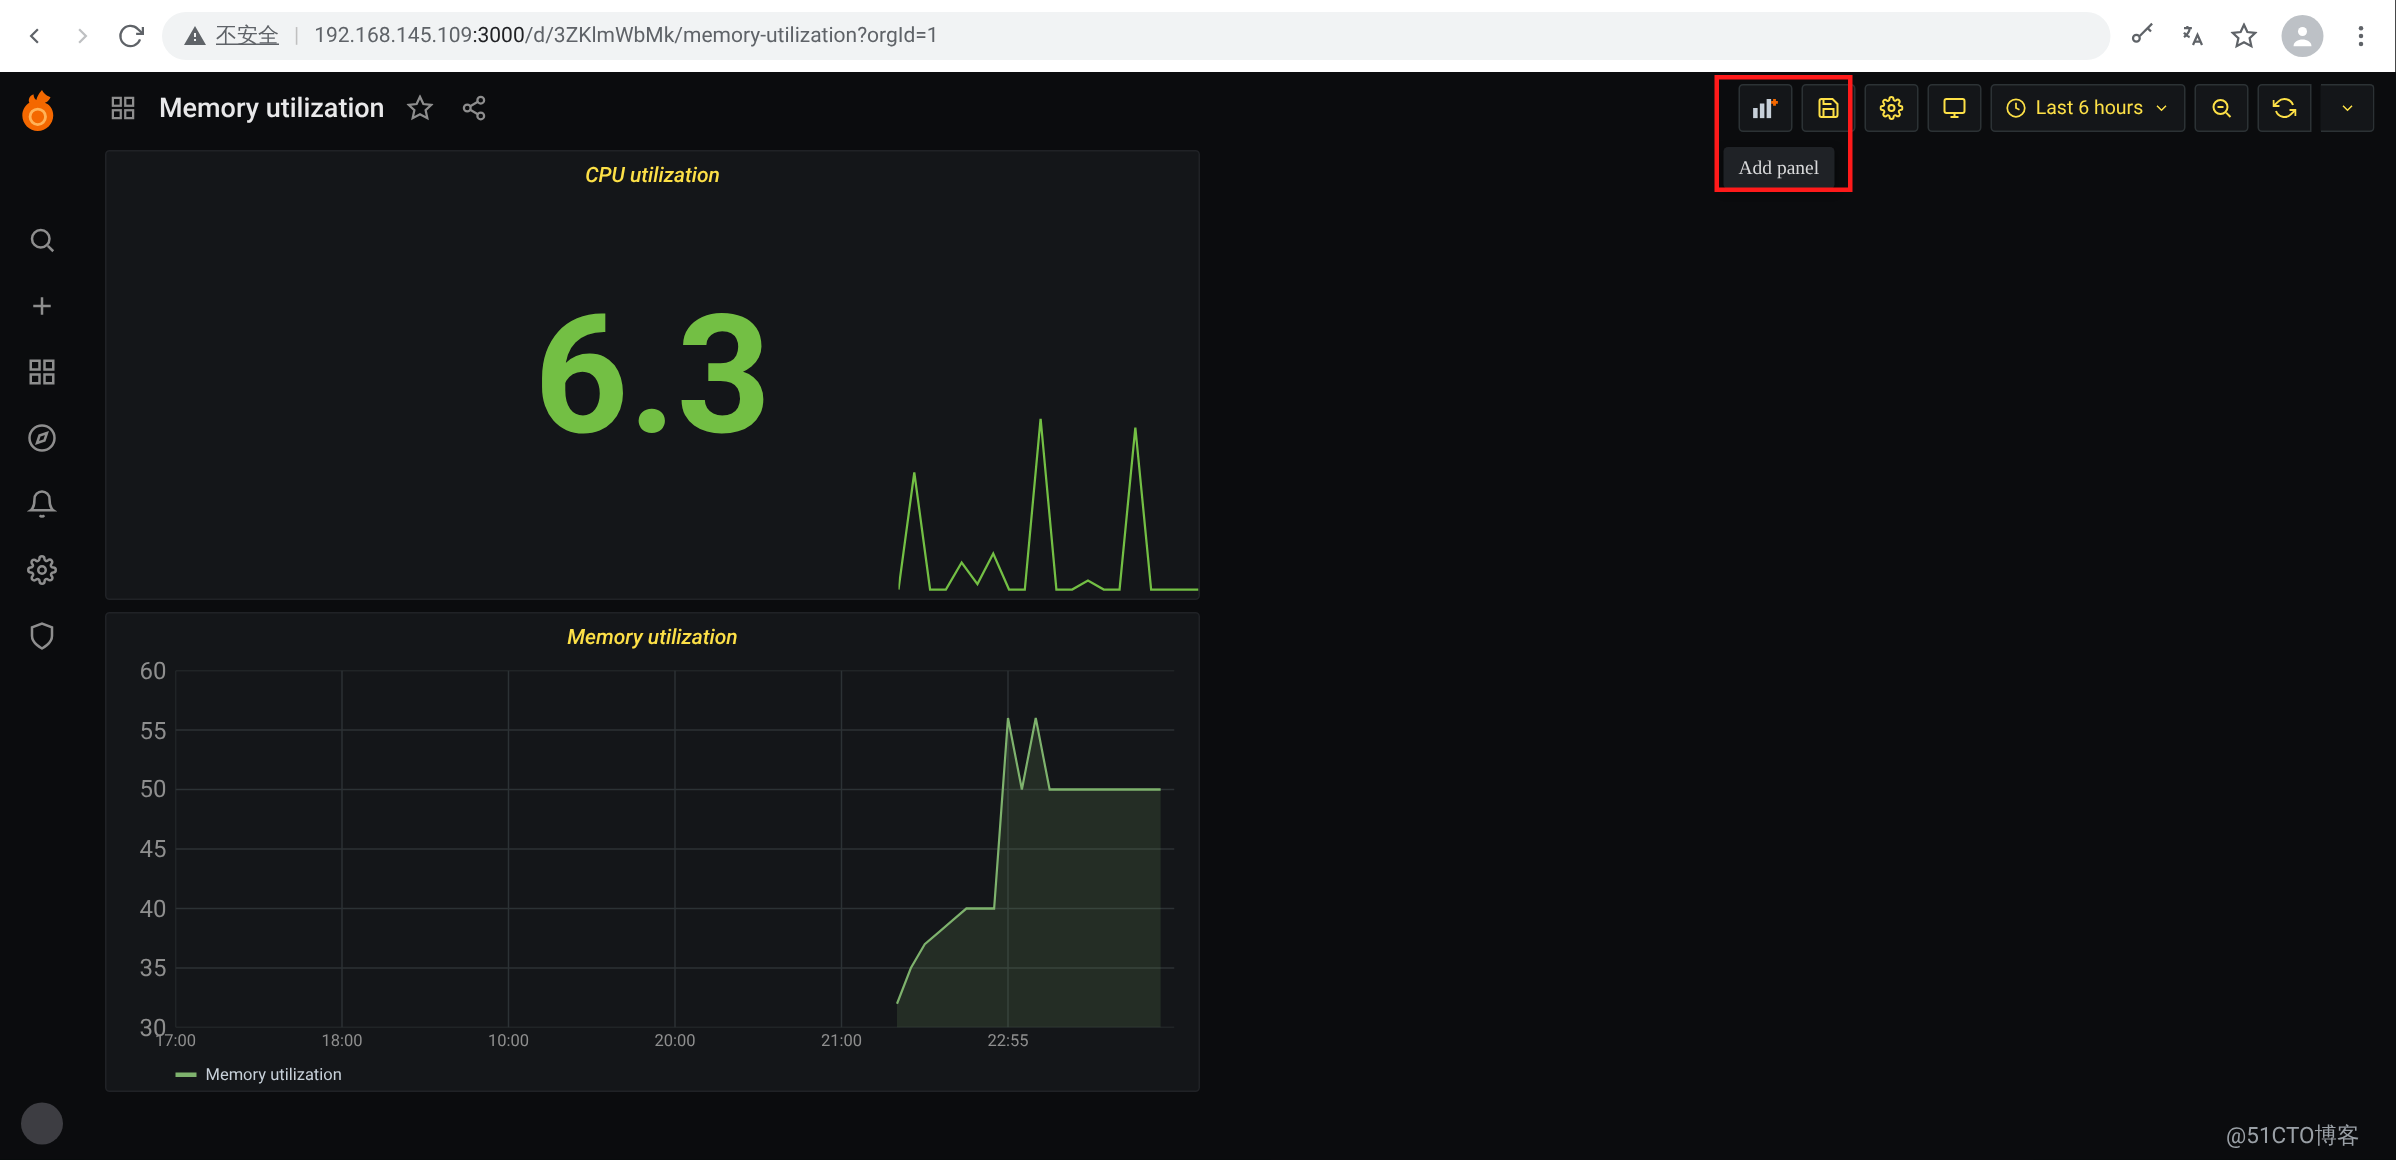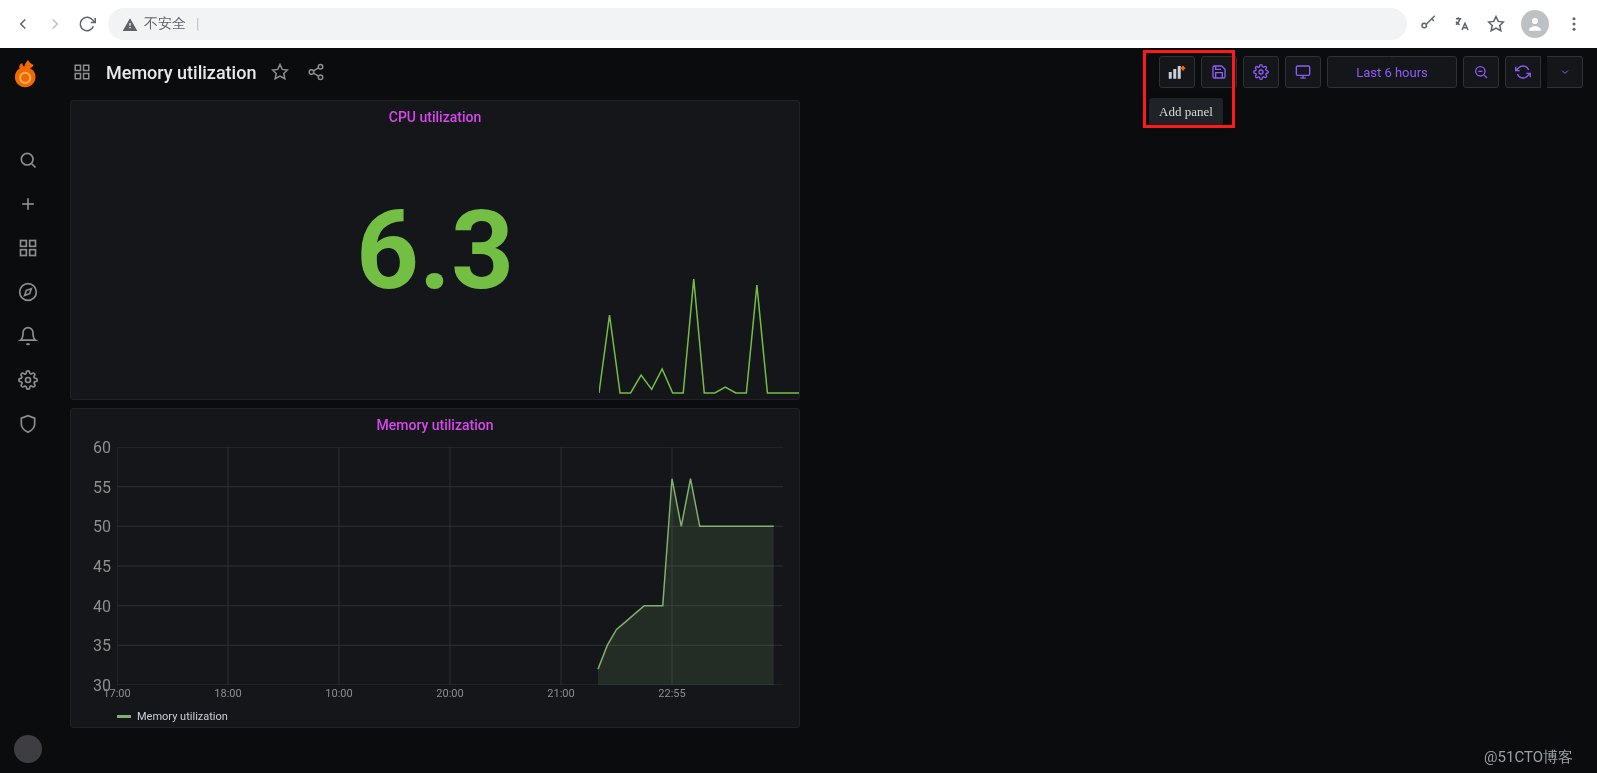--- a/index.html
+++ b/index.html
@@ -29,21 +29,21 @@
     height: 32px;
     background: #f1f3f4;
     border-radius: 16px;
     display: flex;
     align-items: center;
     padding: 0 14px;
     font-size: 14px;
     color: #5f6368;
     gap: 10px;
   }
-  .addr-bar .insecure { display:flex; align-items:flex-end; gap:6px; white-space:nowrap; }
+  .addr-bar .insecure { display:flex; align-items:center; gap:6px; white-space:nowrap;text-decoration:underline; }
   .addr-bar .sep { color:#c0c0c0; }
   .addr-bar .url-port { color:#202124; }
   .browser-right { display:flex; align-items:center; gap:16px; margin-right:6px; }
   .avatar {
     width:28px; height:28px; border-radius:50%;
     background:#bdc1c6; display:flex; align-items:center; justify-content:center;
   }
 
   
   .app { display:flex; height: calc(773px - 48px); background:#0b0c0e; position:relative; }
@@ -72,43 +72,43 @@
   .topbar {
     height:48px; display:flex; align-items:center; padding: 0 14px; gap:12px;
   }
   .topbar-left { display:flex; align-items:center; gap:12px; }
   .dash-title { color:#e9e9ea; font-size:18px; font-weight:500; }
   .topbar-icon { color:#8e8e8e; display:flex; align-items:center; justify-content:center; cursor:pointer; width:24px; height:24px; }
 
   .topbar-right { margin-left:auto; display:flex; align-items:center; gap:6px; position:relative; }
   .tb-btn {
     height:32px; min-width:36px; border:1px solid #2c3235; border-radius:3px;
-    display:flex; align-items:center; justify-content:center; color:#8b5cf6;
-    background:#141619; cursor:pointer; padding:0 8px; font-size:13px; gap:6px;flex-direction:column;
+    display:flex; align-items:center; justify-content:center; color:#fde047;
+    background:#141619; cursor:pointer; padding:0 8px; font-size:13px; gap:6px;
   }
   .tb-btn.group-left { border-top-right-radius:0; border-bottom-right-radius:0; }
   .tb-btn.group-right { border-top-left-radius:0; border-bottom-left-radius:0; border-left:none; }
   .red-highlight {
     position:absolute;
     border:3px solid #ff1a1a;
     pointer-events:none;
   }
   .tooltip {
     position:absolute; background:#1f2226; color:#d8d9da; font-size:13px;
     padding:6px 10px; border-radius:3px; white-space:nowrap; box-shadow:0 2px 6px rgba(0,0,0,0.5);
   }
 
   
   .panels { flex:1; padding:4px 14px 14px 14px; display:flex; flex-direction:column; gap:8px; width:758px; }
   .panel {
     background:#141619; border:1px solid #202226; border-radius:3px;
     display:flex; flex-direction:column;
   }
   .panel-title {
-    text-align:center; color:#d946ef; font-size:14px; padding:8px 0 4px 0; font-weight:500;
+    text-align:center; color:#fde047; font-size:14px; padding:8px 0 4px 0; font-weight:500;font-style:italic;
   }
   .panel1 { height:300px; position:relative; }
   .bignum {
     position:absolute; left:0; right:0; top:0; bottom:0;
     display:flex; align-items:center; justify-content:center;
     color:#73bf44; font-size:110px; font-weight:700;
   }
   .spark-wrap { position:absolute; right:0; bottom:0; width:200px; height:120px; }
   .spark-wrap svg { width:100%; height:100%; }
 
@@ -150,20 +150,23 @@
       </span>
   </div>
   <div class="addr-bar">
     <span class="insecure">
       <svg width="16" height="16" viewBox="0 0 24 24" fill="#5f6368">
           <path d="M12 2 1 21h22L12 2zm1 15h-2v-2h2v2zm0-4h-2V9h2v4z"></path>
         </svg>
       <span>不安全</span>
     </span>
     <span class="sep">|</span>
+    <span>
+      <span>192.168.145.109</span><span class="url-port">:3000</span><span>/d/3ZKlmWbMk/memory-utilization?orgId=1</span>
+    </span>
   </div>
   <div class="browser-right">
     <svg width="18" height="18" viewBox="0 0 24 24" fill="none" stroke="#5f6368" stroke-width="2">
         <circle cx="7" cy="14" r="3"></circle>
         <path d="M10 12 21 1"></path>
         <path d="M17 5l3 3"></path>
       </svg>
     <svg width="18" height="18" viewBox="0 0 24 24" fill="none" stroke="#5f6368" stroke-width="2">
         <path d="M4 5h7"></path>
         <path d="M7 3v2"></path>

